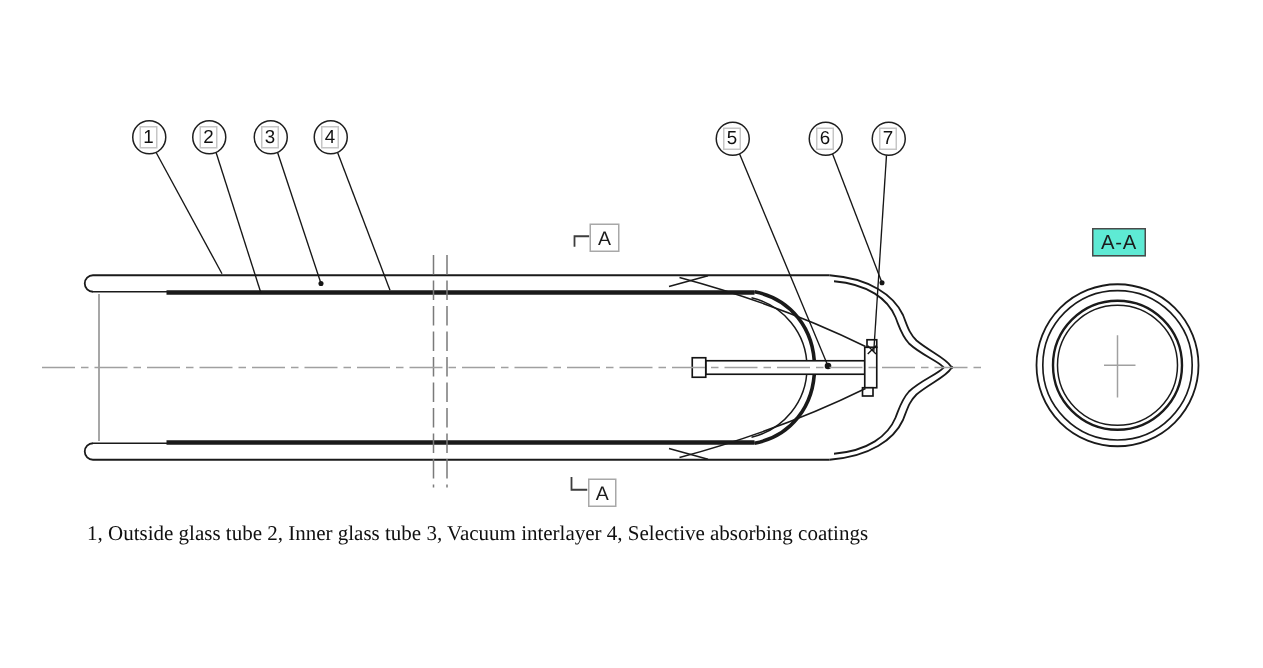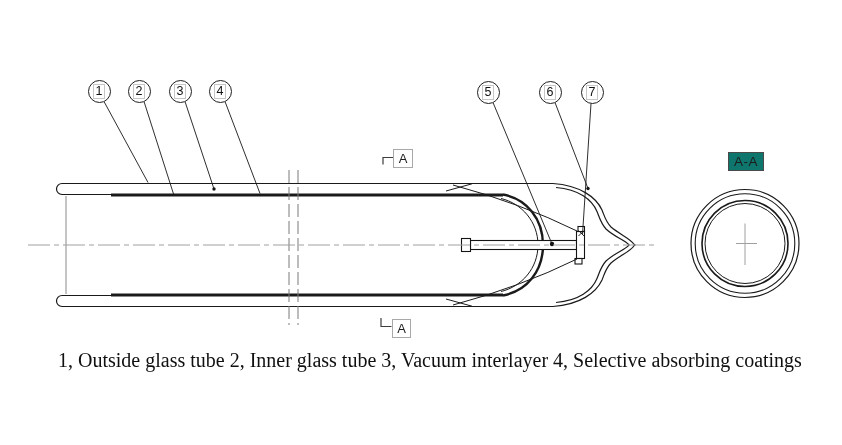--- a/index.html
+++ b/index.html
@@ -14,27 +14,27 @@
   }
   .num-frame{
     display:inline-block;border:1px solid #c6c6c6;padding:0 2px;line-height:13px;
     font-size:12.5px;color:#111;font-family:"Liberation Sans",sans-serif;
   }
   .abox{
     position:absolute;border:1px solid #a8a8a8;background:#fff;color:#1c1c1c;
     display:flex;align-items:center;justify-content:center;font-size:13px;box-sizing:border-box;
   }
   .aabox{
-    position:absolute;border:1px solid #4a4a4a;background:#0f766e;color:#1c1c1c;
+    position:absolute;border:1px solid #4a4a4a;background:#5eead4;color:#1c1c1c;
     display:flex;align-items:center;justify-content:center;font-size:13.5px;
     letter-spacing:0.5px;box-sizing:border-box;
   }
   .caption-line{
     position:absolute;left:58px;color:#101010;font-family:"Liberation Serif",serif;
-    font-size:20px;white-space:nowrap;
+    font-size:14px;white-space:nowrap;
   }
 </style>
 </head>
 <body>
 
 <div id="canvas">
 
   <svg id="drawing" width="842" height="445" viewBox="0 0 842 445">
 
     <g stroke="#1a1a1a" fill="none" stroke-width="1.2">

